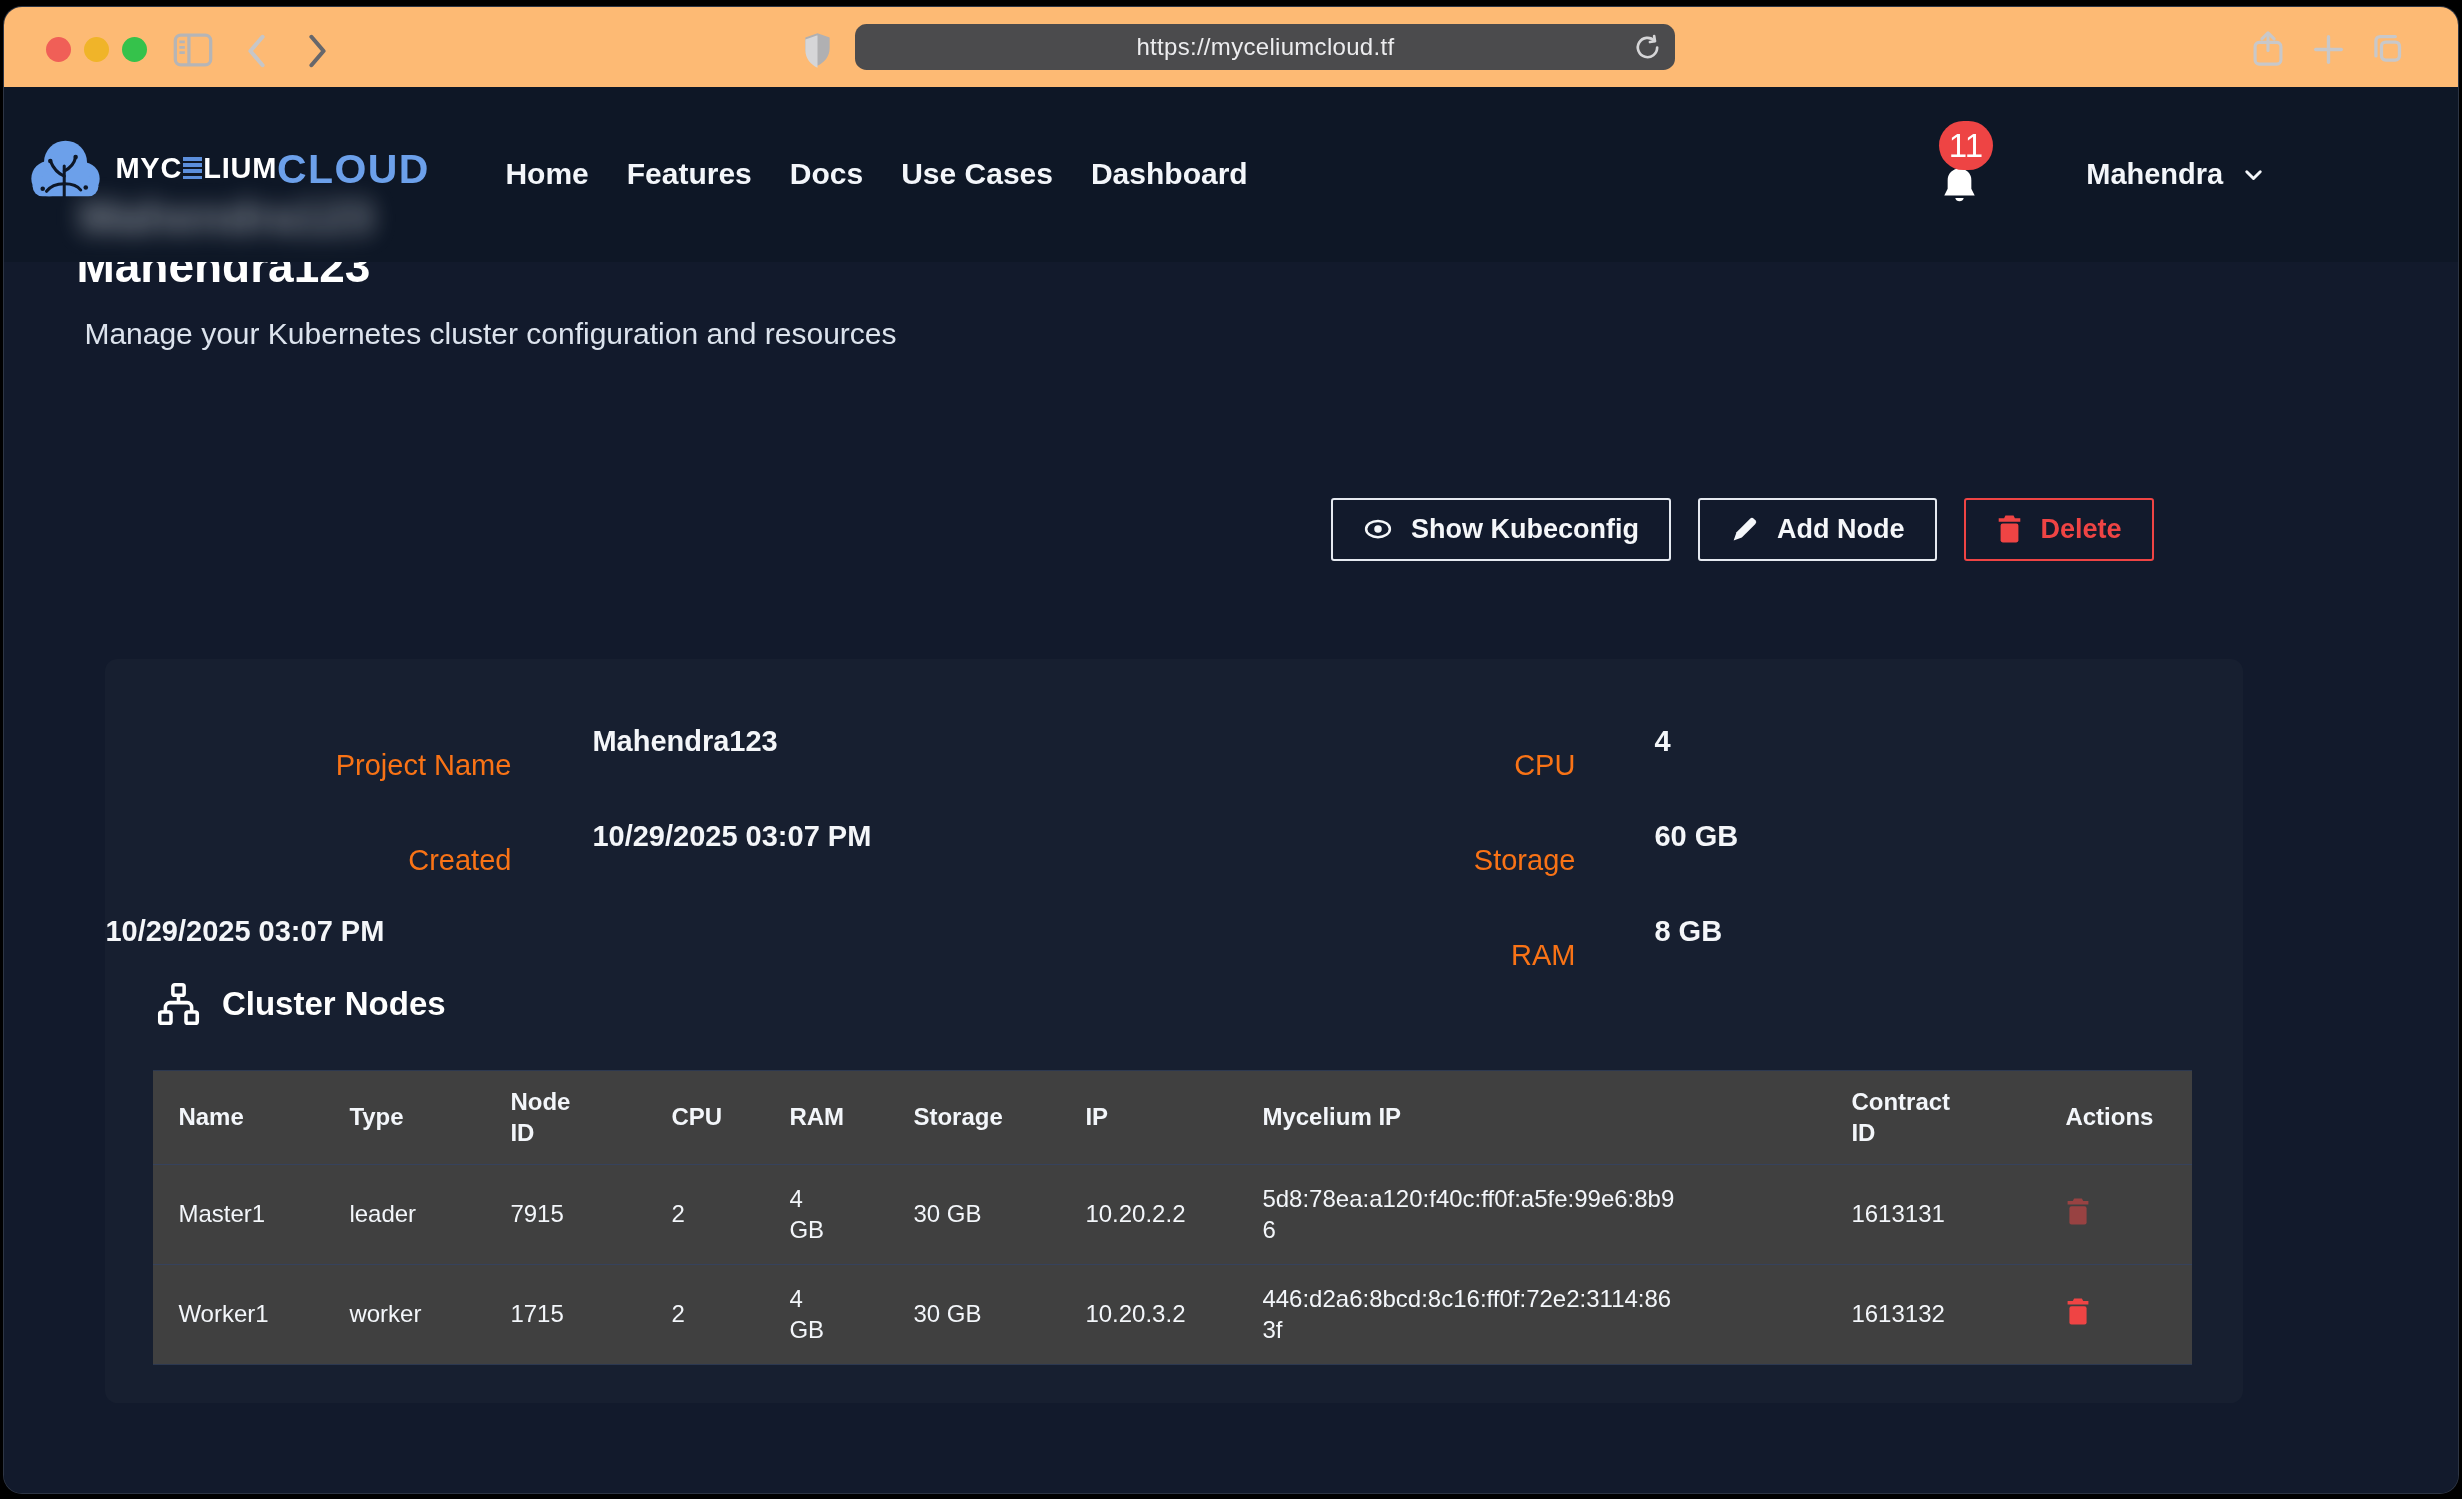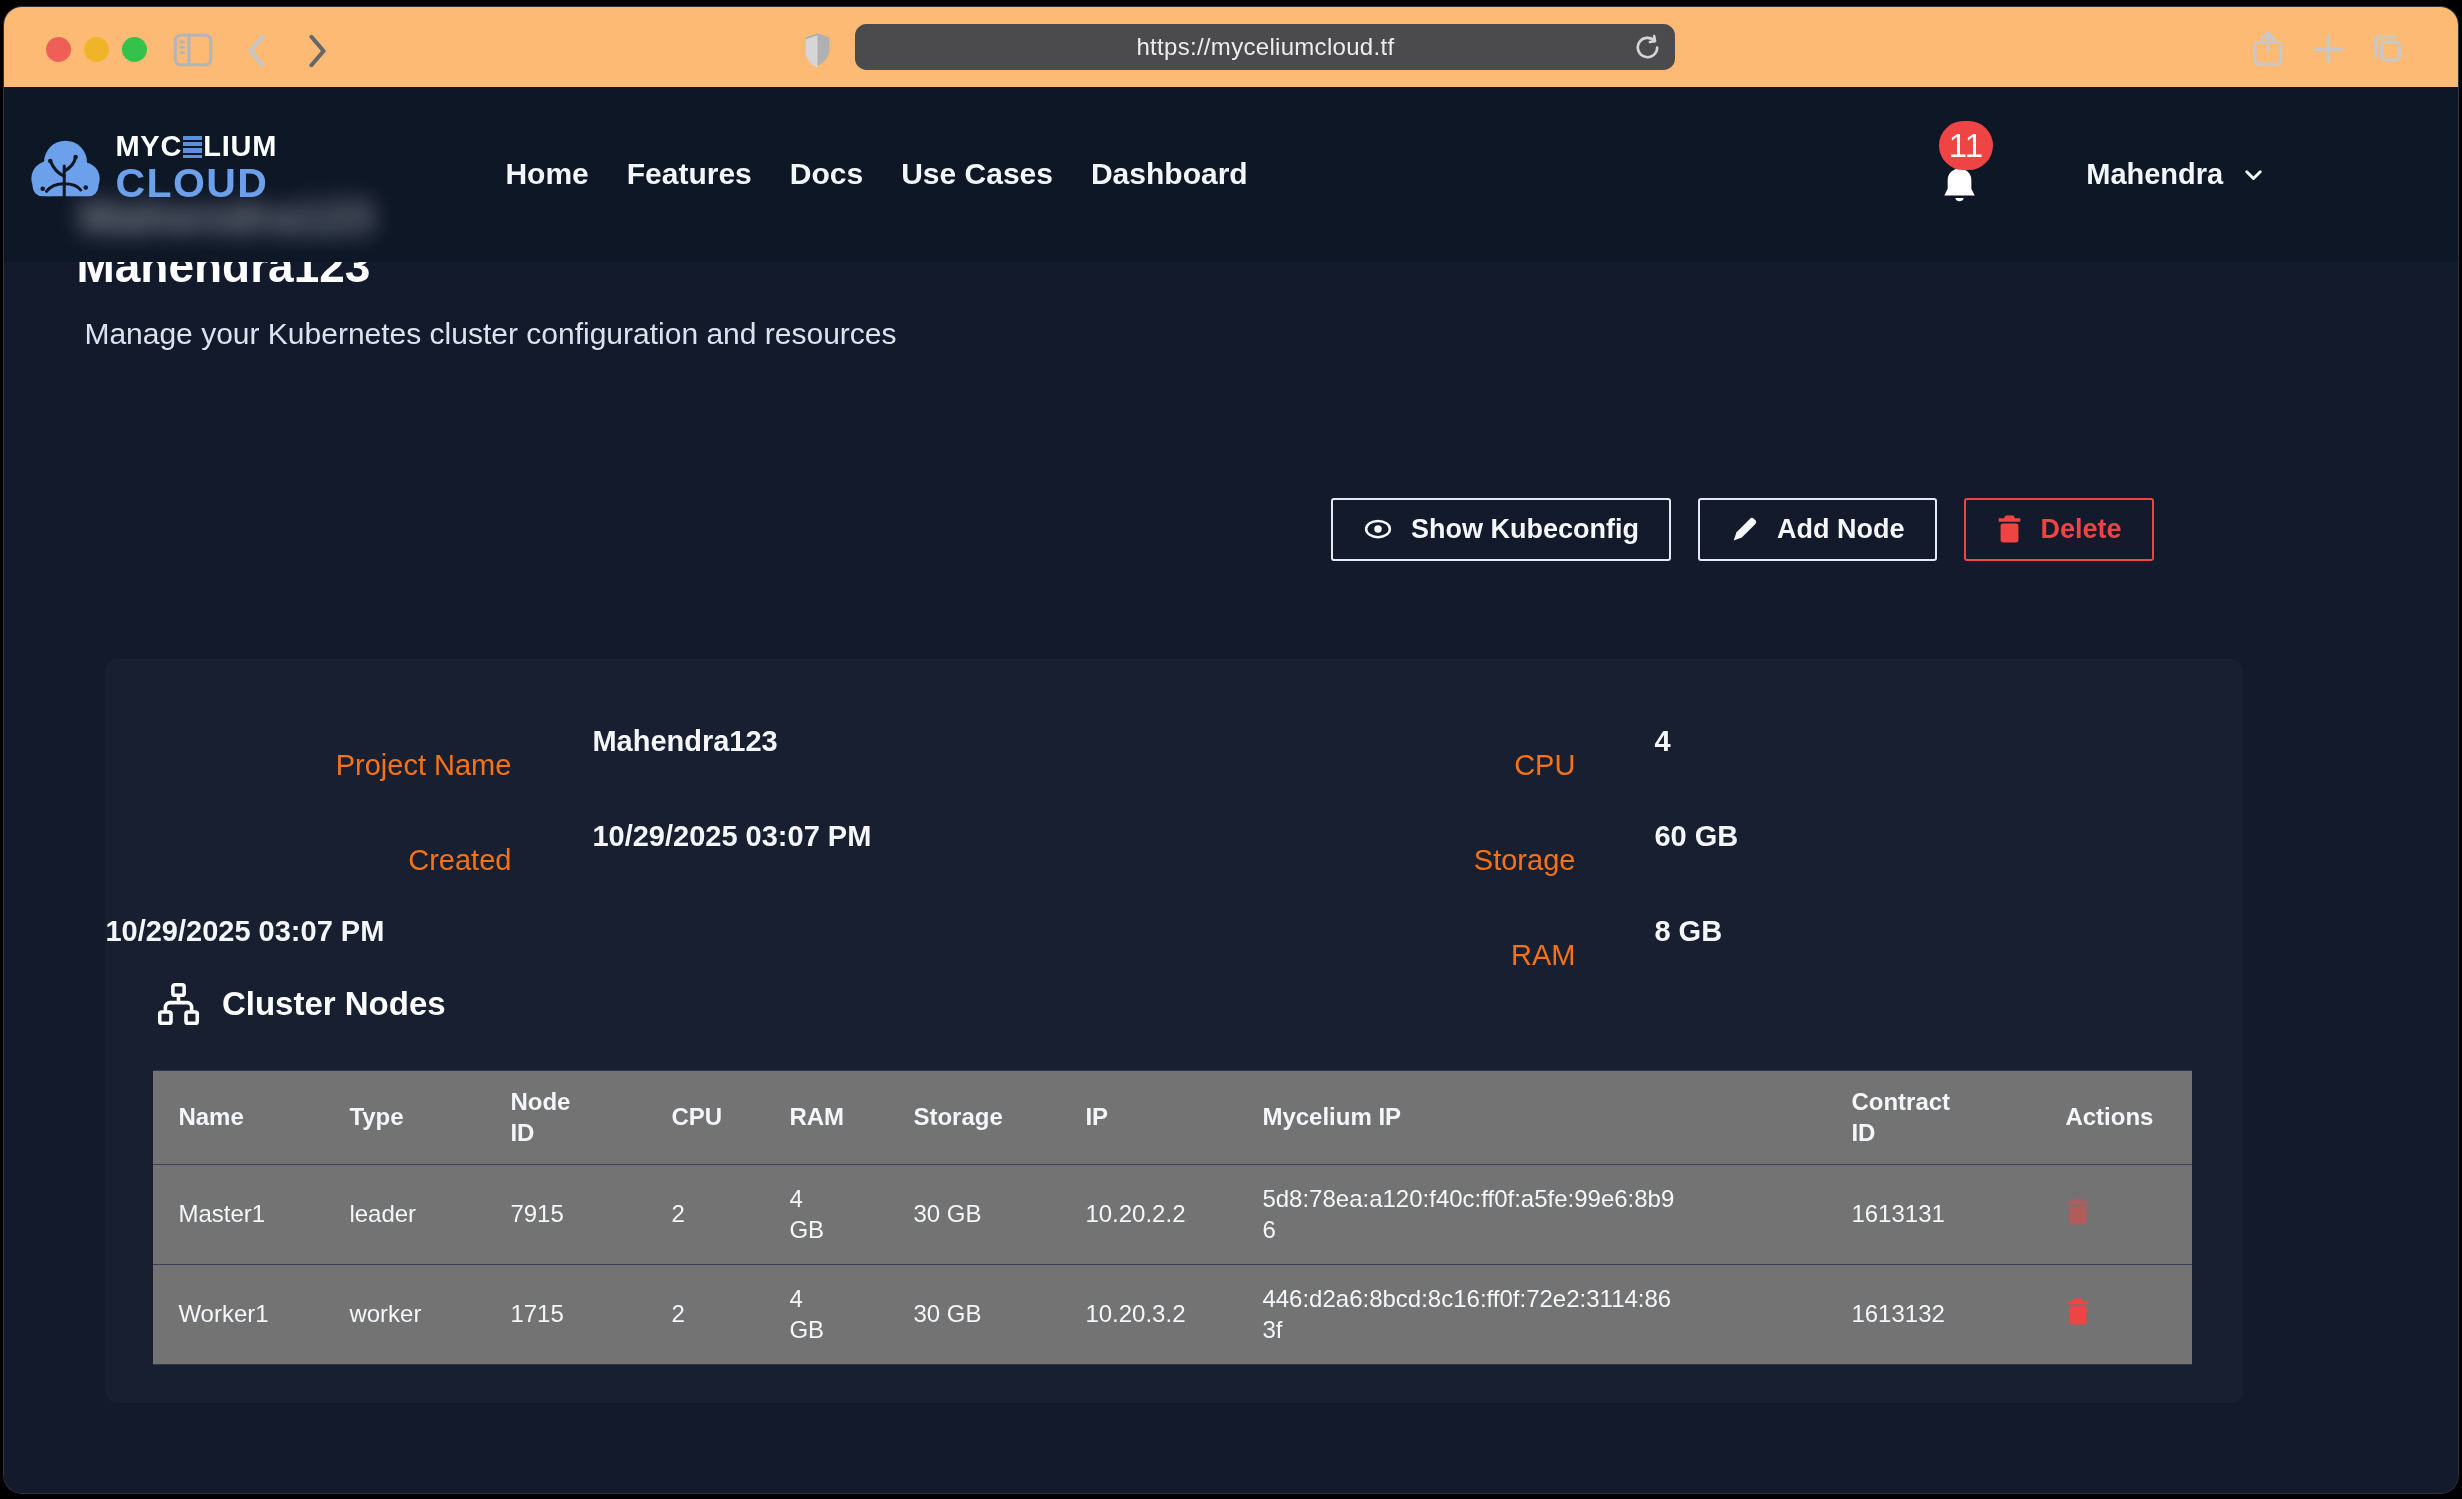--- a/index.html
+++ b/index.html
@@ -21,21 +21,21 @@
   .url-text{font-size:24px;color:#ececee;letter-spacing:0.3px;}
   .refresh-btn{position:absolute;right:13.7px;top:9px;background:none;border:0;padding:0;}
 
   
   .page{position:absolute;top:80px;left:0;right:0;bottom:0;background:#121a2c;overflow:hidden;}
 
   .navbar{position:absolute;top:0;left:0;right:0;height:175px;background:#0e1726;z-index:10;}
   .title-ghost{position:absolute;left:75px;top:103px;font-size:46px;font-weight:700;color:#e8edf4;
     filter:blur(11.6px);opacity:.55;white-space:nowrap;}
   .logo{position:absolute;left:20.5px;top:41px;display:flex;align-items:center;gap:9.6px;}
-  .logo-text{display:flex;flex-direction:column;line-height:1;}
+  .logo-text{display:flex;flex-direction:row;line-height:1;}
   .logo-l1{font-size:29px;font-weight:900;color:#ffffff;letter-spacing:0.7px;display:flex;align-items:center;}
   .e-bars{display:inline-block;width:18.5px;height:22px;margin:0 1.4px;
     background:repeating-linear-gradient(to bottom,#5c8fdc 0 4.1px,transparent 4.1px 6.2px);}
   .logo-l2{font-size:41px;font-weight:900;color:#6ca0ea;letter-spacing:1.4px;margin-top:2px;}
   .nav-links{position:absolute;left:501px;top:0;height:100%;display:flex;align-items:center;gap:38px;}
   .nav-link{font-size:30px;font-weight:700;color:#f3f6fa;text-decoration:none;}
   .nav-right{position:absolute;right:185px;top:0;height:100%;display:flex;align-items:center;gap:100px;}
   .bell-wrap{position:relative;margin-top:26px;}
   .badge{position:absolute;top:-44px;left:0;min-width:53px;height:49px;padding:0 9.6px;
     background:#ee4444;border-radius:24.6px;color:#fff;font-size:33px;font-weight:400;
@@ -61,21 +61,21 @@
     row-gap:31px;}
   .info-group.left{left:0;grid-template-columns:406px auto;column-gap:81px;}
   .info-group.right{left:1128px;grid-template-columns:342px auto;column-gap:79px;}
   .info-label{font-size:29px;line-height:40px;color:#f97316;text-align:right;margin-top:24px;}
   .info-value{font-size:29px;line-height:40px;color:#f4f6f9;font-weight:600;}
 
   .nodes-head{position:absolute;left:51px;top:323px;display:flex;align-items:center;gap:20.5px;}
   .nodes-head-title{font-size:33px;font-weight:700;color:#ffffff;}
 
   .nodes-table{position:absolute;left:48px;top:411px;width:2039px;border-collapse:collapse;
-    background:#737373;table-layout:fixed;border-top:1.4px solid #2c3850;border-bottom:1.4px solid #2c3850;}
+    background:#404040;table-layout:fixed;border-top:1.4px solid #2c3850;border-bottom:1.4px solid #2c3850;}
   .nodes-table th,.nodes-table td{text-align:left;vertical-align:middle;padding:0;
     font-size:24px;color:#f3f6fa;}
   .nodes-table th{font-weight:700;height:94px;}
   .nodes-table td{font-weight:400;}
   .nodes-table tbody tr{height:100px;border-top:1.4px solid #36425c;}
   .nodes-table th:first-child,.nodes-table td:first-child{padding-left:25px;}
   .wrap-100{display:inline-block;max-width:72px;line-height:31px;}
   .wrap-170{display:inline-block;max-width:120px;line-height:31px;}
   .wrap-ram{display:inline-block;max-width:40px;line-height:31px;}
   .cell-mycip{display:inline-block;max-width:420px;word-break:break-all;line-height:31px;}

